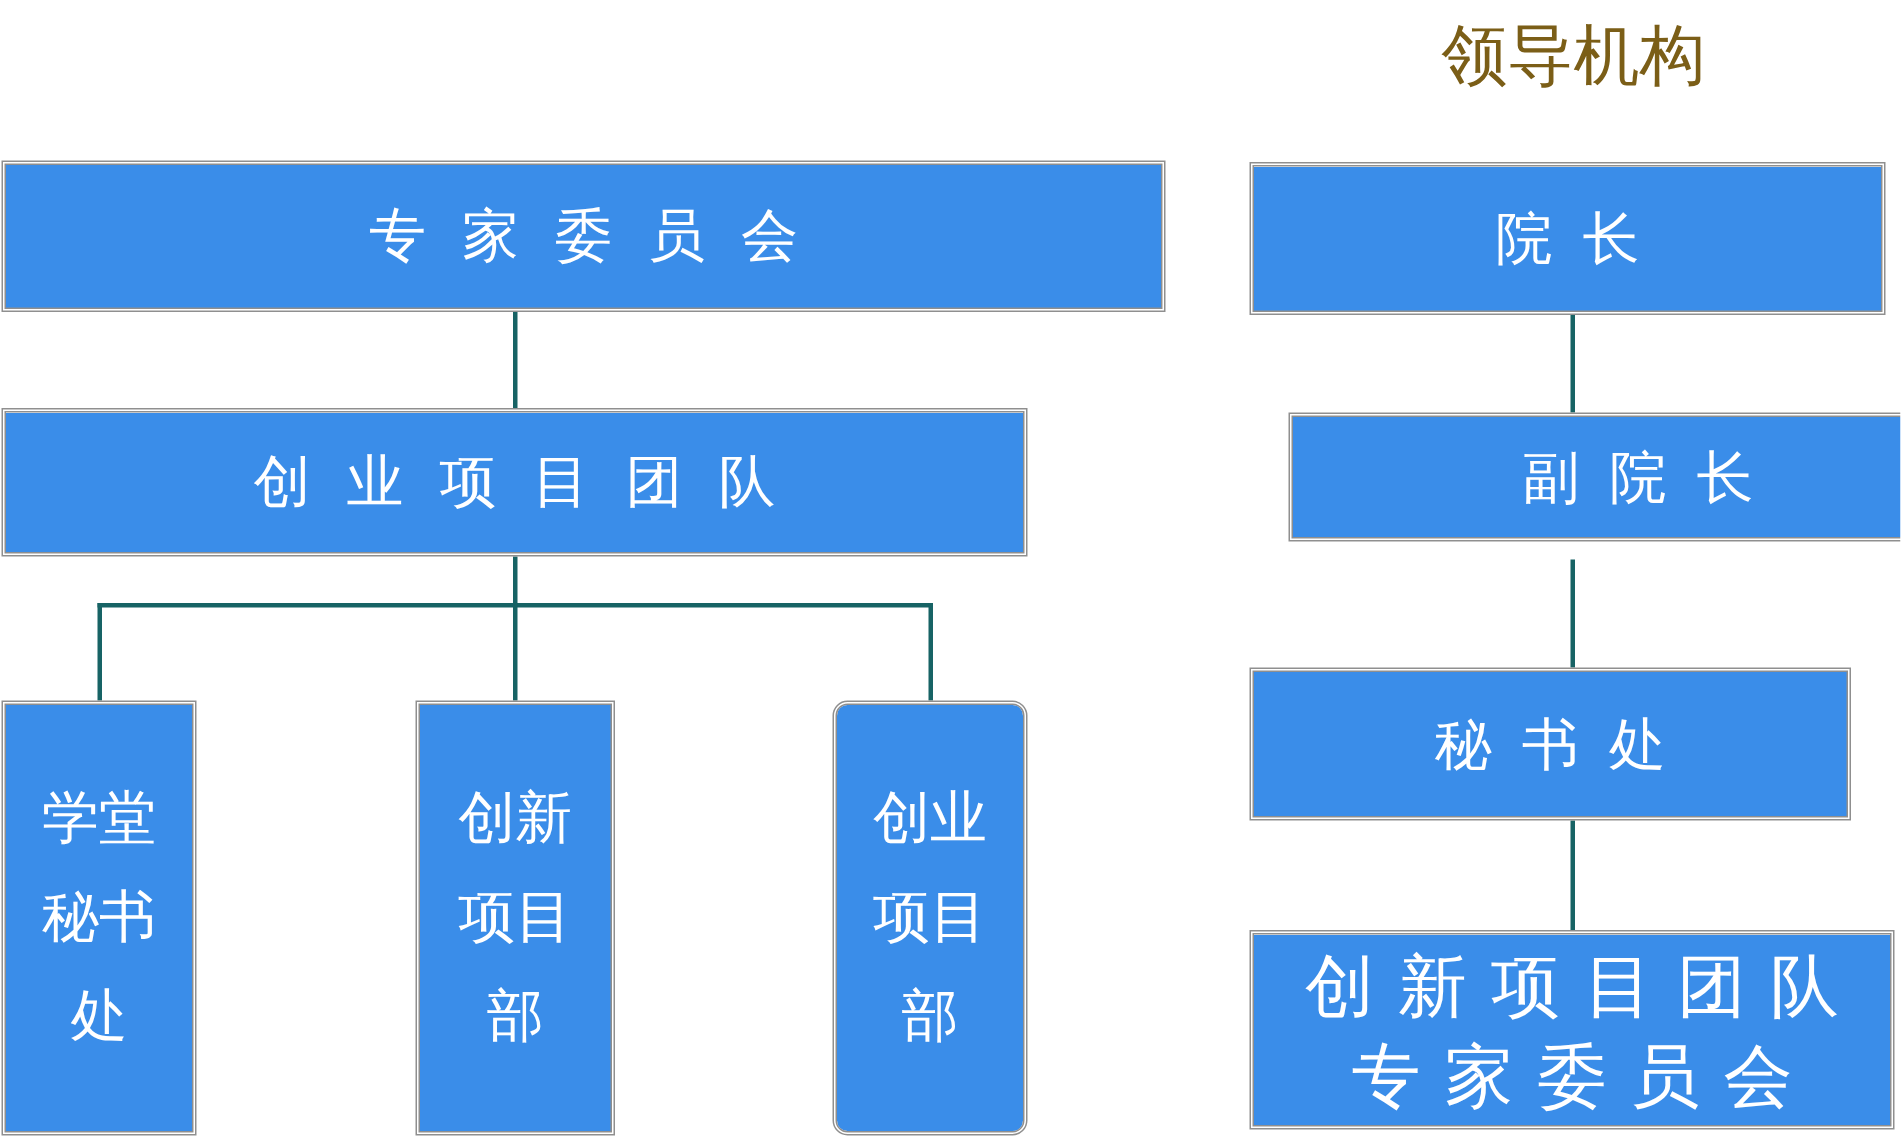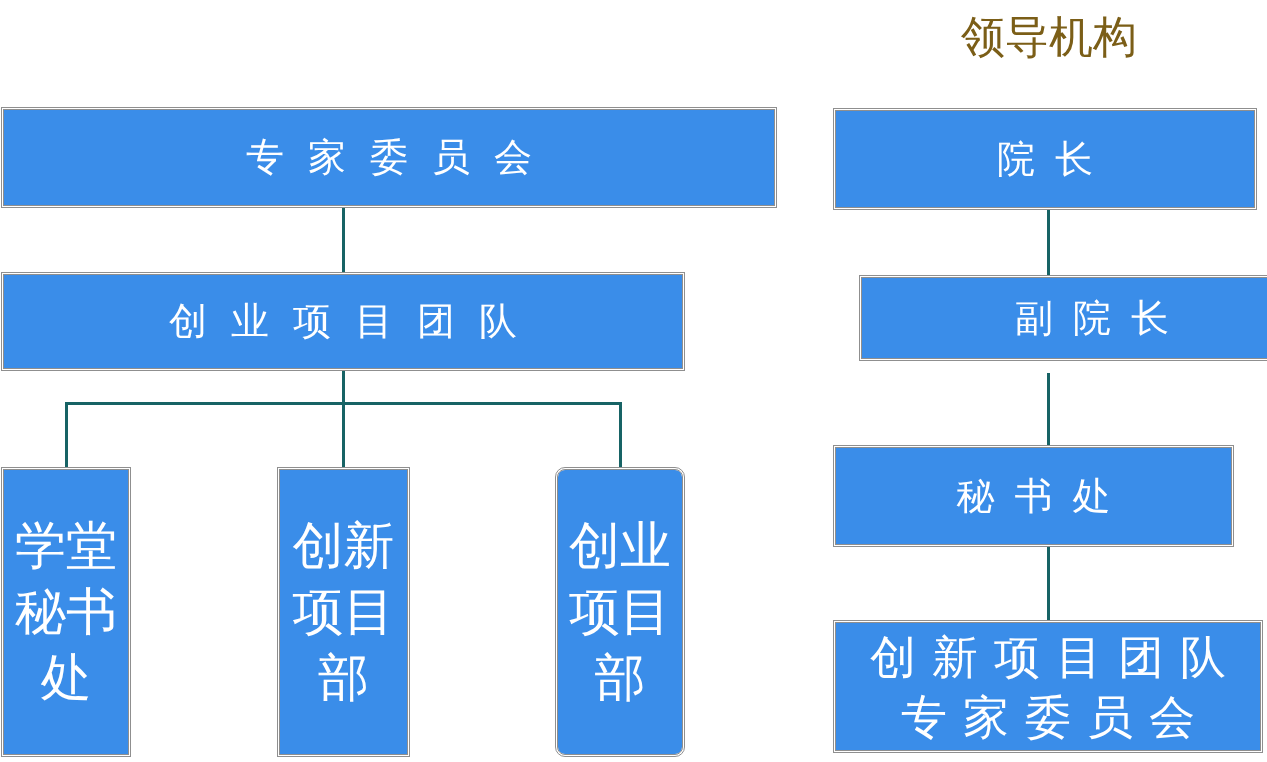--- a/index.html
+++ b/index.html
@@ -43,21 +43,21 @@
     justify-content: center;
     color: var(--box-text-color);
     text-align: center;
   }
   .node .lbl { display: block; white-space: nowrap; }
 
   
   .node-wide .lbl { font-size: 38px; letter-spacing: 24px; margin-right: -24px; }
   .node-rwide .lbl { font-size: 38px; letter-spacing: 20px; margin-right: -20px; }
   
-  .node-tall .lbl { font-size: 51px; line-height: 66px; letter-spacing: 0; }
+  .node-tall .lbl { font-size: 38px; line-height: 66px; letter-spacing: 0; }
   
   .node-teams .lbl { font-size: 46px; line-height: 60px; letter-spacing: 16px; margin-right: -16px; }
 
   
   .pos-l1 { left: 1px;   top: 107px; width: 776px; height: 101px; }
   .pos-l2 { left: 1px;   top: 272px; width: 684px; height: 99px;  }
   .pos-t1 { left: 1px;   top: 467px; width: 130px; height: 290px; }
   .pos-t2 { left: 277px; top: 467px; width: 133px; height: 290px; }
   .pos-t3 { left: 555px; top: 467px; width: 130px; height: 290px; border-radius: 10px; }
 

